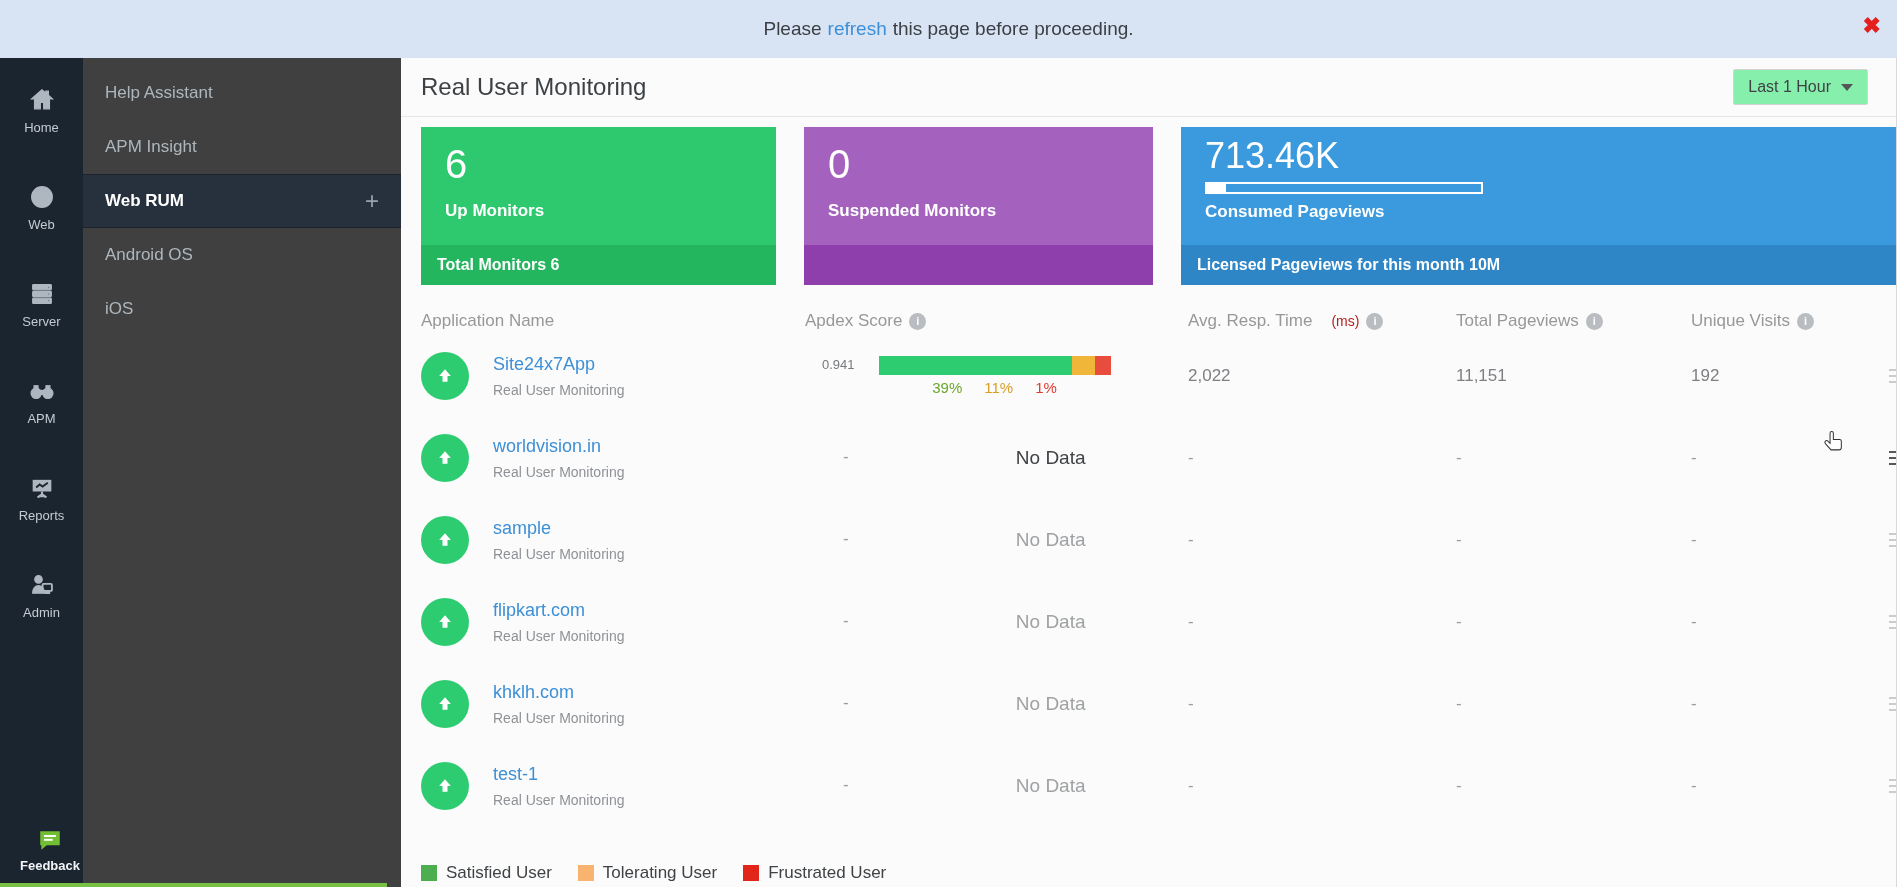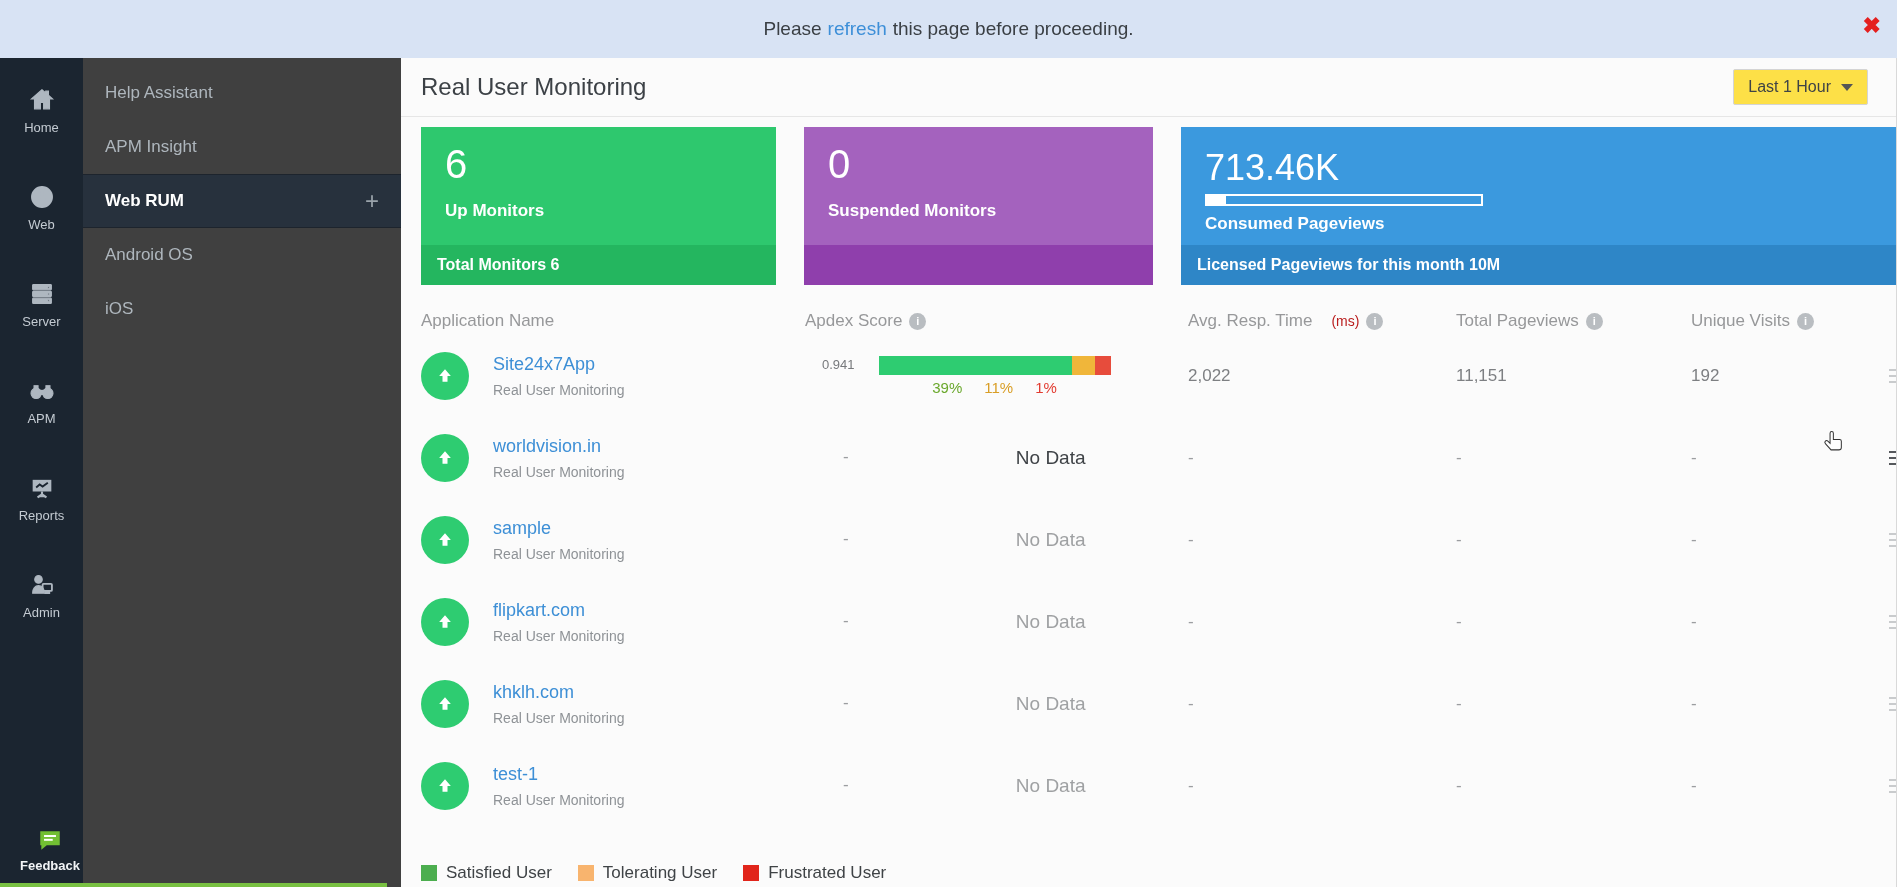--- a/index.html
+++ b/index.html
@@ -29,39 +29,39 @@
   
   .submenu { width:318px; background:#404040; flex-shrink:0; padding-top:8px; }
   .submenu-item { height:54px; display:flex; align-items:center; padding:0 22px; font-size:17px; color:#aeb6bd; cursor:pointer; }
   .submenu-item.selected { background:#27313d; border-top:1px solid rgba(0,0,0,0.25); border-bottom:1px solid rgba(0,0,0,0.25); color:#ffffff; font-weight:bold; justify-content:space-between; }
   .submenu-plus { font-size:24px; font-weight:normal; color:#9aa3ab; cursor:pointer; }
 
   
   .main { flex:1; position:relative; background:#fbfbfb; border-right:1px solid #d9d9d9; overflow:hidden; }
   .page-header { height:59px; display:flex; align-items:center; justify-content:space-between; padding:0 28px 0 20px; border-bottom:1px solid #e6e6e6; background:#fbfbfb; }
   .page-title { font-size:24px; color:#3c4146; }
-  .time-btn { display:flex; align-items:center; gap:10px; background:#fde047; border:1px solid #d4d4d4; border-radius:2px;
+  .time-btn { display:flex; align-items:center; gap:10px; background:#86efac; border:1px solid #d4d4d4; border-radius:2px;
               padding:8px 14px; font-size:16px; color:#3f4346; cursor:pointer; }
   .caret-down { width:0; height:0; border-left:6px solid transparent; border-right:6px solid transparent; border-top:7px solid #555; }
 
   
   .cards { display:flex; gap:28px; margin:10px 0 0 20px; }
   .card { display:flex; flex-direction:column; cursor:pointer; }
   .card-body { height:118px; padding:14px 0 0 24px; color:#fff; position:relative; }
   .card-value { font-size:40px; font-weight:normal; line-height:1.15; }
   .card-label { font-size:17px; margin-top:14px; font-weight:bold; }
   .card-footer { height:40px; color:#fff; font-size:16px; font-weight:bold; display:flex; align-items:center; padding-left:16px; }
   .card-up { width:355px; }
   .card-up .card-body { background:#2ec86e; }
   .card-up .card-footer { background:#24b65f; }
   .card-susp { width:349px; }
   .card-susp .card-body { background:#a462be; }
   .card-susp .card-footer { background:#8f3fac; }
   .card-pv { flex:1; }
-  .card-pv .card-body { background:#3b99de; padding-top:20px; }
+  .card-pv .card-body { background:#3b99de; padding-top:8px; }
   .card-pv .card-value { font-size:36px; }
   .card-pv .card-footer { background:#2e86c7; }
   .pv-progress { width:278px; height:12px; border:2px solid #fff; margin-top:6px; background:transparent; }
   .pv-progress-fill { height:100%; background:#fff; }
   .card-pv .card-label { margin-top:8px; }
 
   
   .grid { display:grid; grid-template-columns:384px 383px 268px 235px 186px 1fr; padding-left:20px; align-items:center; }
   .thead { margin-top:22px; height:28px; font-size:17px; color:#97989a; }
   .th { display:flex; align-items:center; gap:7px; }

